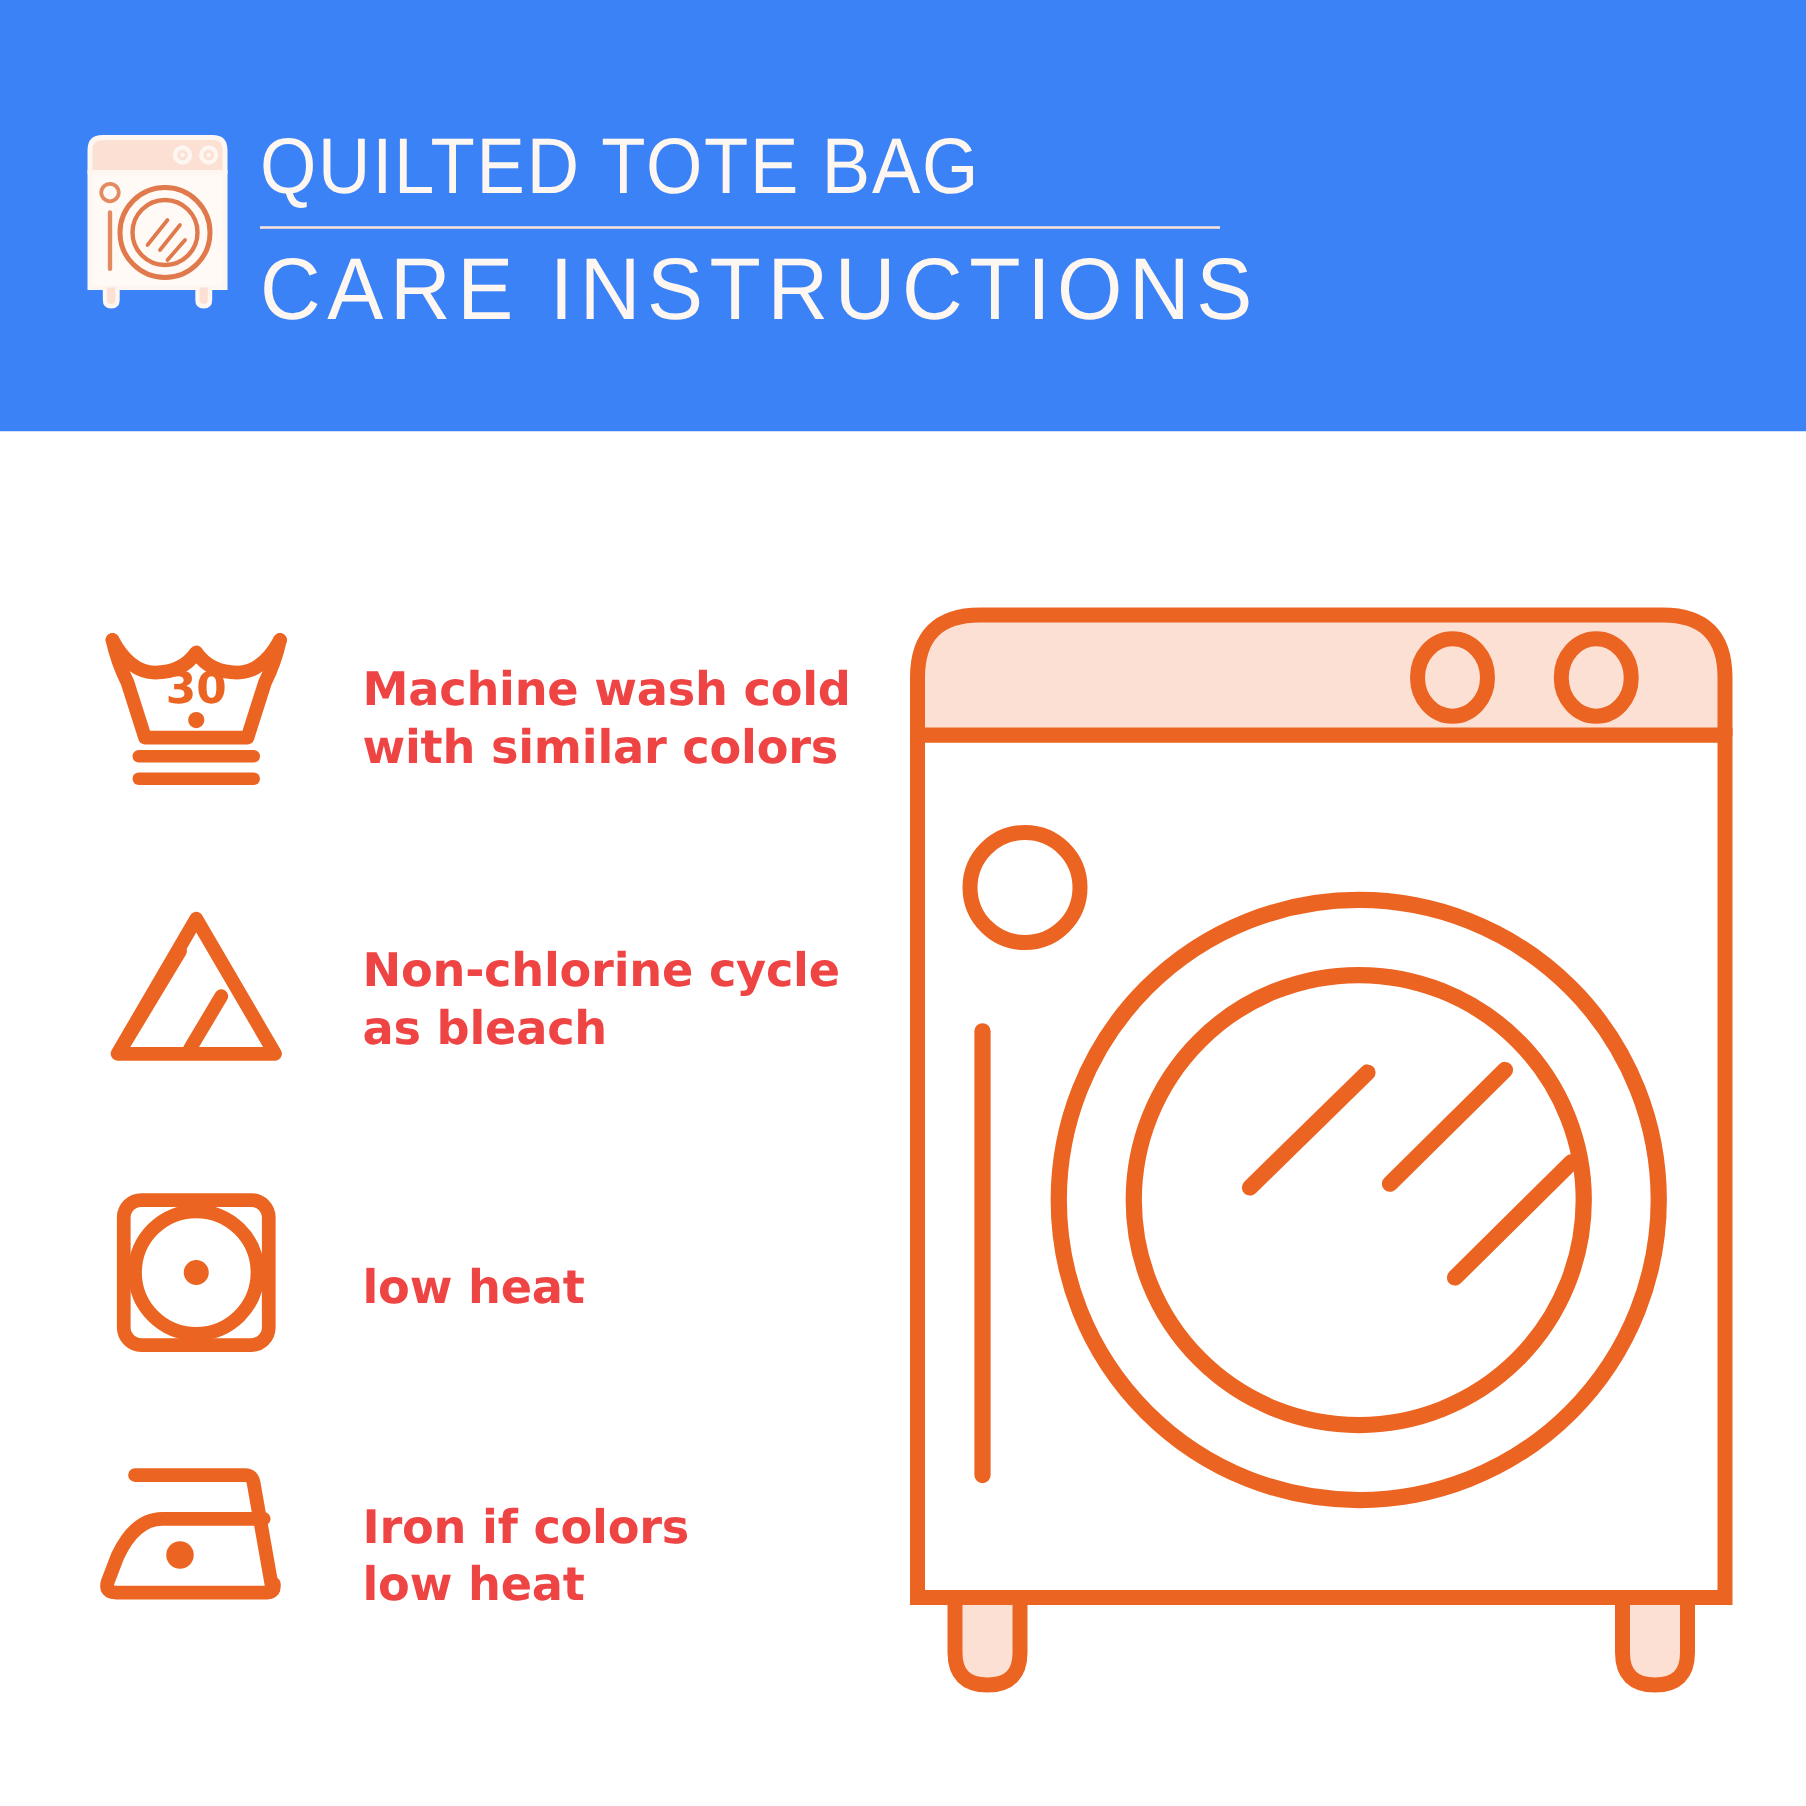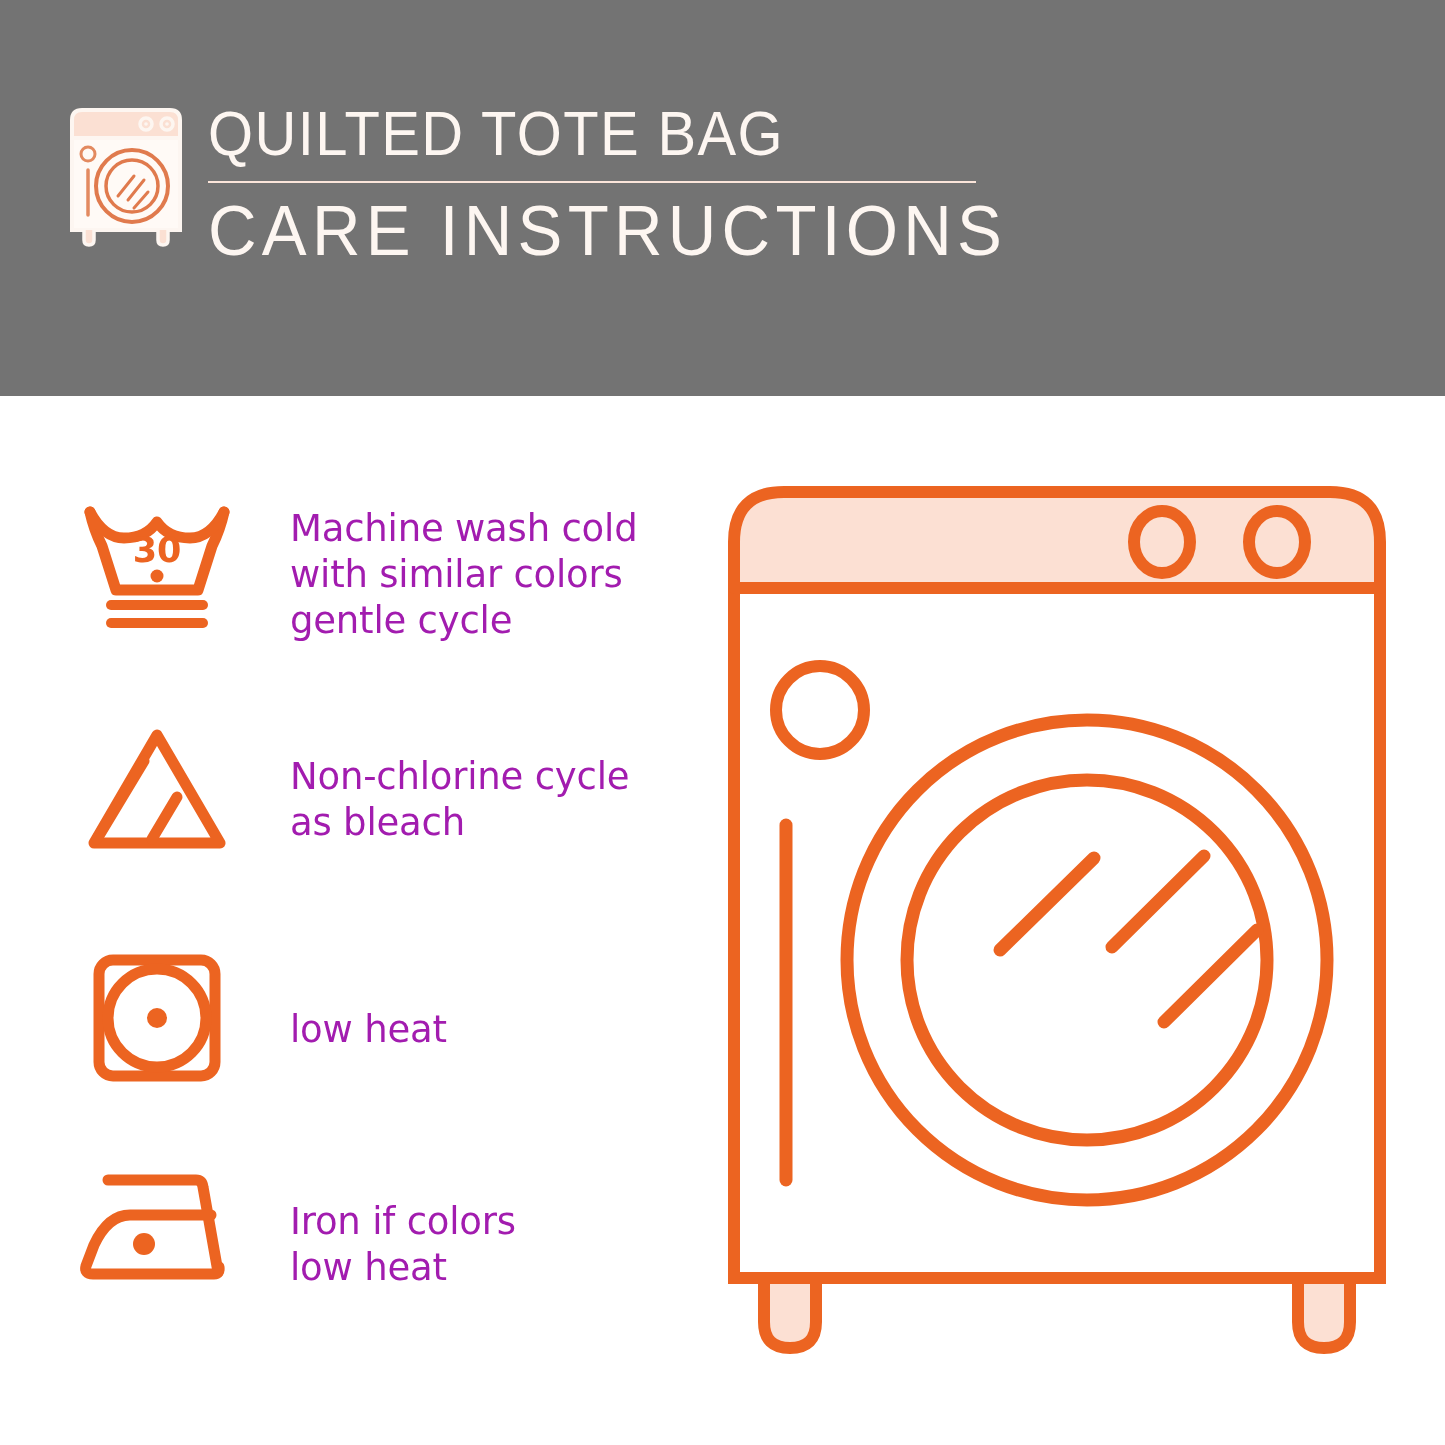--- a/index.html
+++ b/index.html
@@ -15,22 +15,22 @@
     background: #ffffff;
     overflow: hidden;
     font-family: "Liberation Sans", "DejaVu Sans", sans-serif;
   }
 
   
   .header-band {
     position: absolute;
     left: 0; top: 0;
     width: 1445px;
-    height: 396px;
-    background: #737373;
+    height: 345px;
+    background: #3b82f6;
   }
   .header-logo {
     position: absolute;
     left: 66px;
     top: 100px;
     width: 120px;
     height: 148px;
   }
   .header-text {
     position: absolute;
@@ -88,24 +88,24 @@
     top: 0;
     width: 170px;
     height: 170px;
     display: flex;
     align-items: center;
     justify-content: flex-end;
   }
   .care-text {
     position: absolute;
     left: 290px;
-    color: #a21caf;
+    color: #ef4444;
     font-size: 37px;
     line-height: 46px;
-    font-weight: 400;
+    font-weight: 700;
     letter-spacing: -0.2px;
     font-family: "DejaVu Sans", "Liberation Sans", sans-serif;
   }
   .care-text span { display: block; }
 
   
   .washer {
     position: absolute;
     left: 712px;
     top: 470px;
@@ -168,21 +168,20 @@
           <rect x="34" y="110" width="102" height="10" rx="5" fill="#ec6421"></rect>
           <rect x="34" y="128" width="102" height="10" rx="5" fill="#ec6421"></rect>
 
           <text x="85" y="72" font-family="DejaVu Sans, Liberation Sans, sans-serif" font-size="35" font-weight="bold" fill="#ec6421" text-anchor="middle">30</text>
           <circle cx="85" cy="86" r="6.5" fill="#ec6421"></circle>
         </svg>
       </div>
       <div class="care-text">
         <span>Machine wash cold</span>
         <span>with similar colors</span>
-        <span>gentle cycle</span>
       </div>
     </div>
 
     <div class="care-row" style="top:360px;">
       <div class="care-icon">
         <svg viewBox="0 0 170 150" width="170" height="150" aria-hidden="true">
           <g fill="none" stroke="#ec6421" stroke-width="11" stroke-linecap="round" stroke-linejoin="round">
             <path d="M85 20 L148 128 L22 128 Z"></path>
             <line x1="72" y1="46" x2="25" y2="124"></line>
             <line x1="105" y1="82" x2="80" y2="124"></line>

